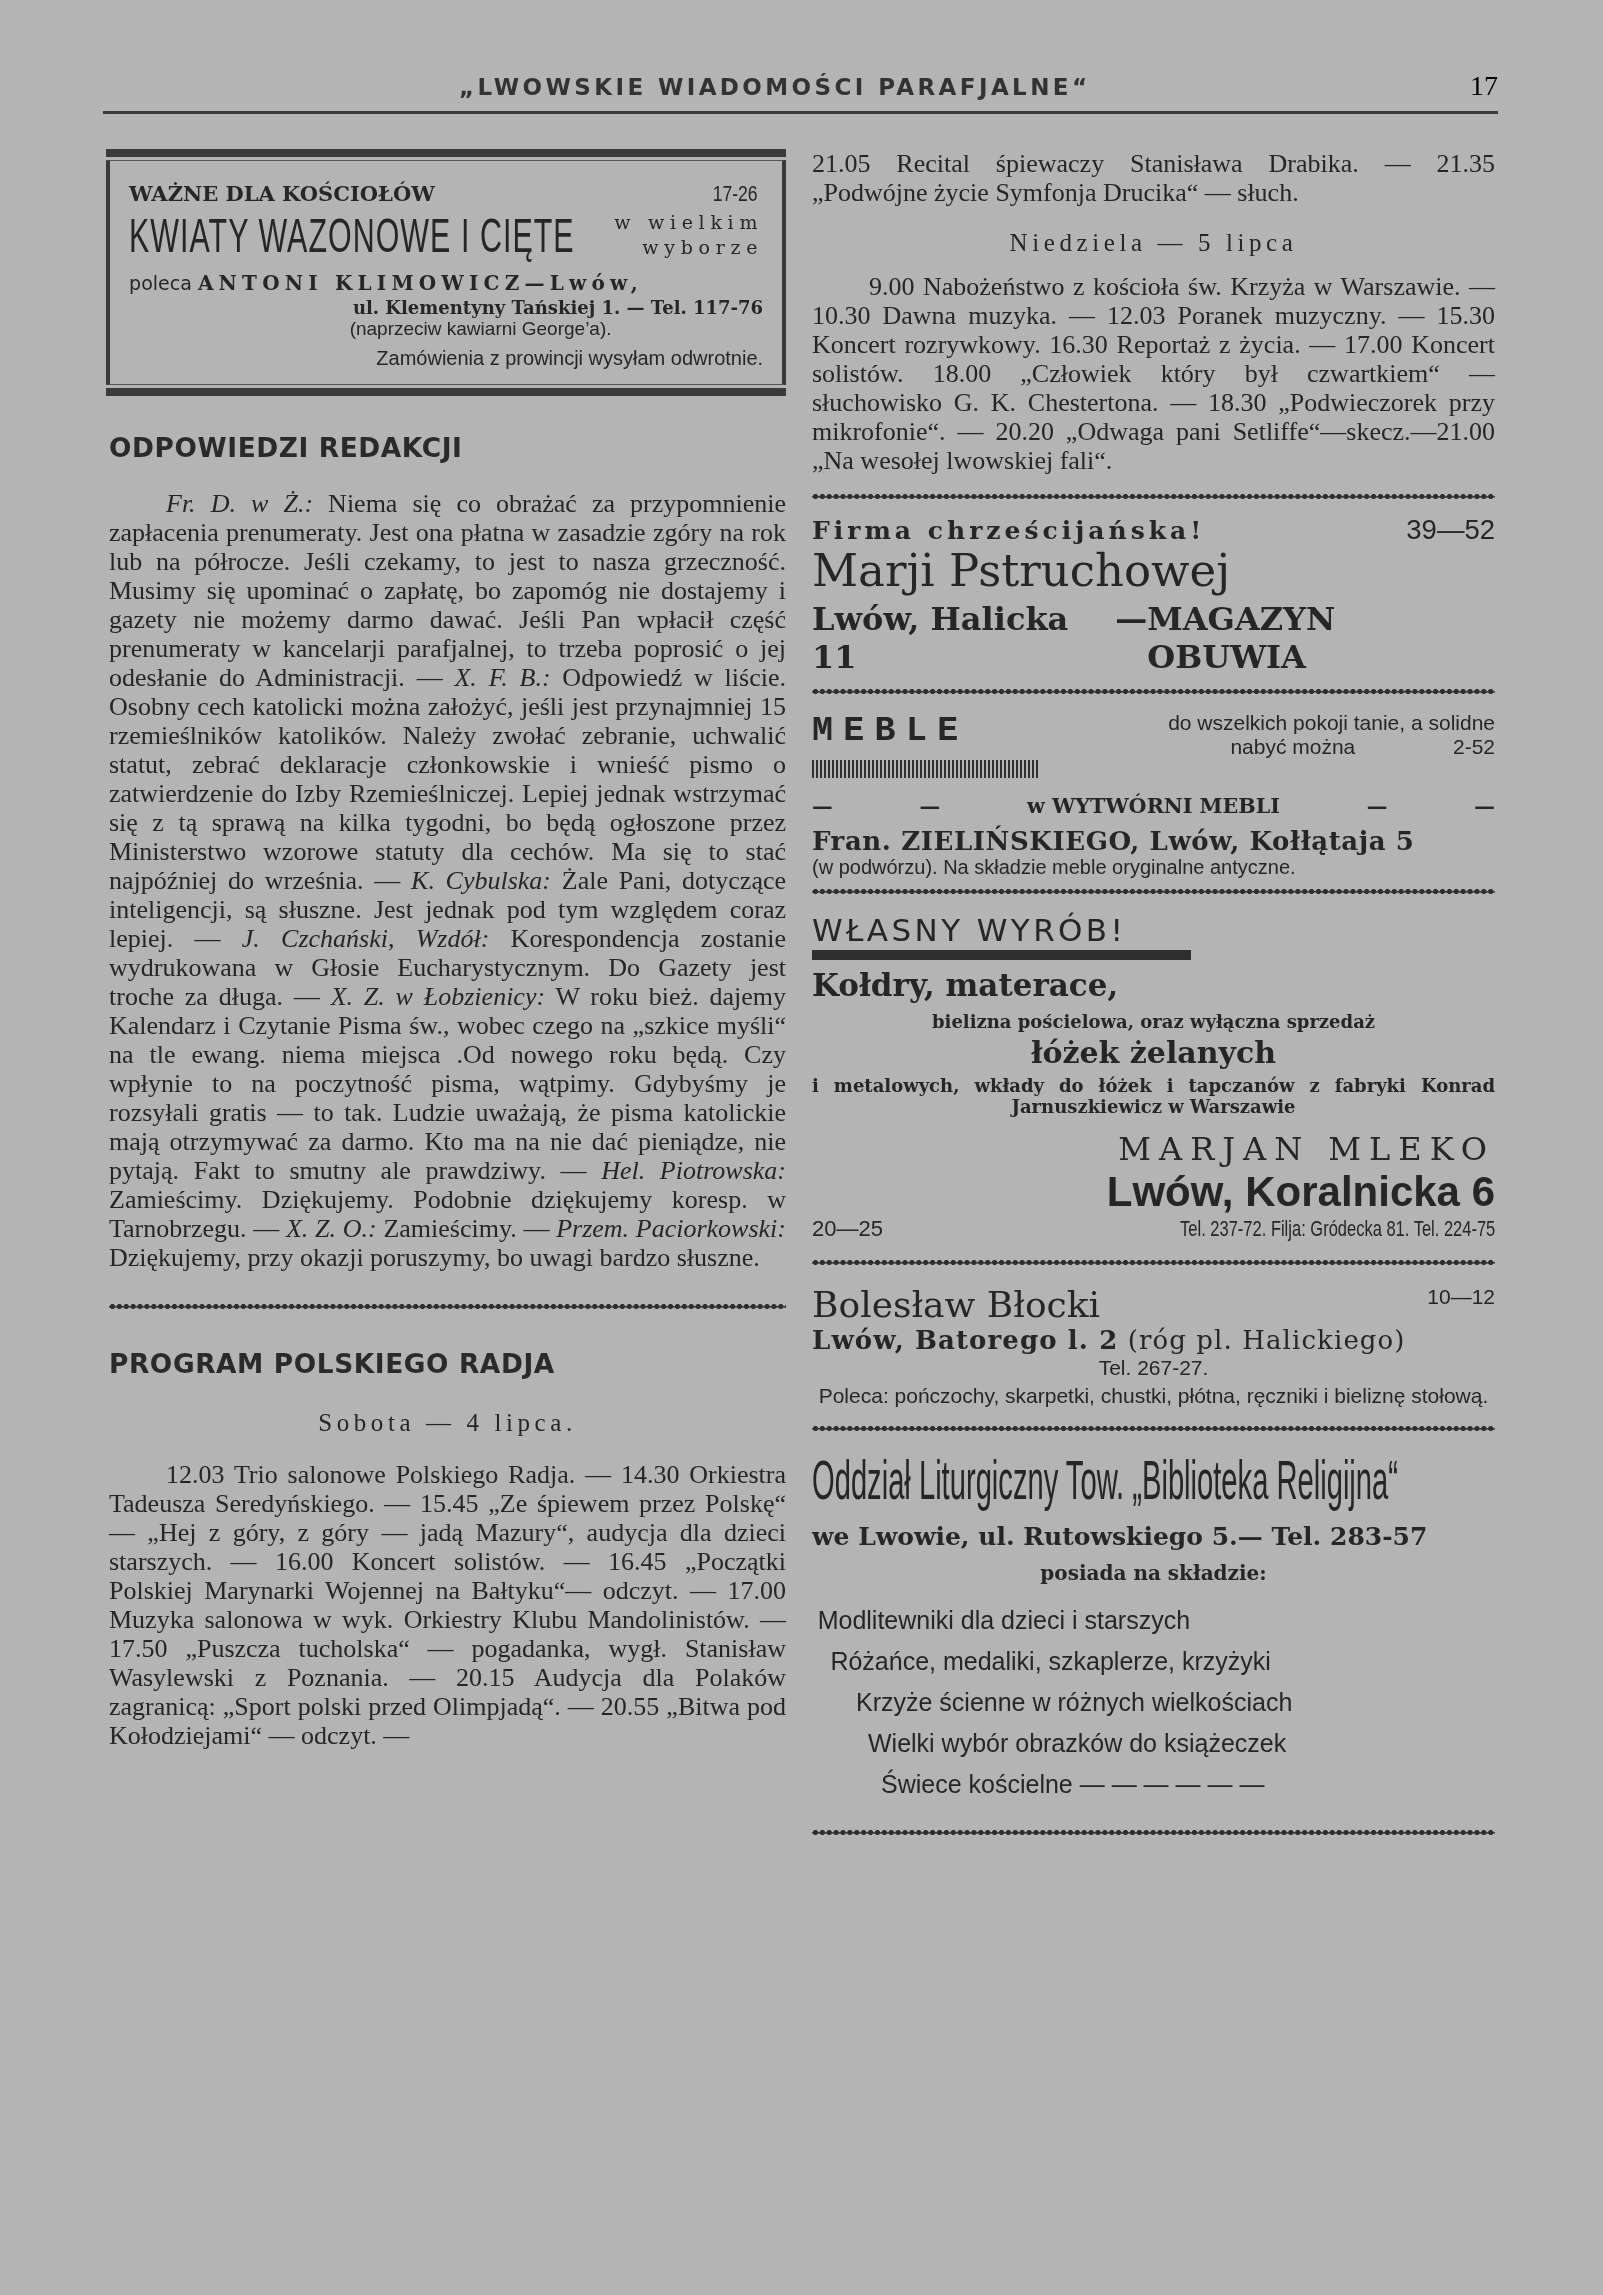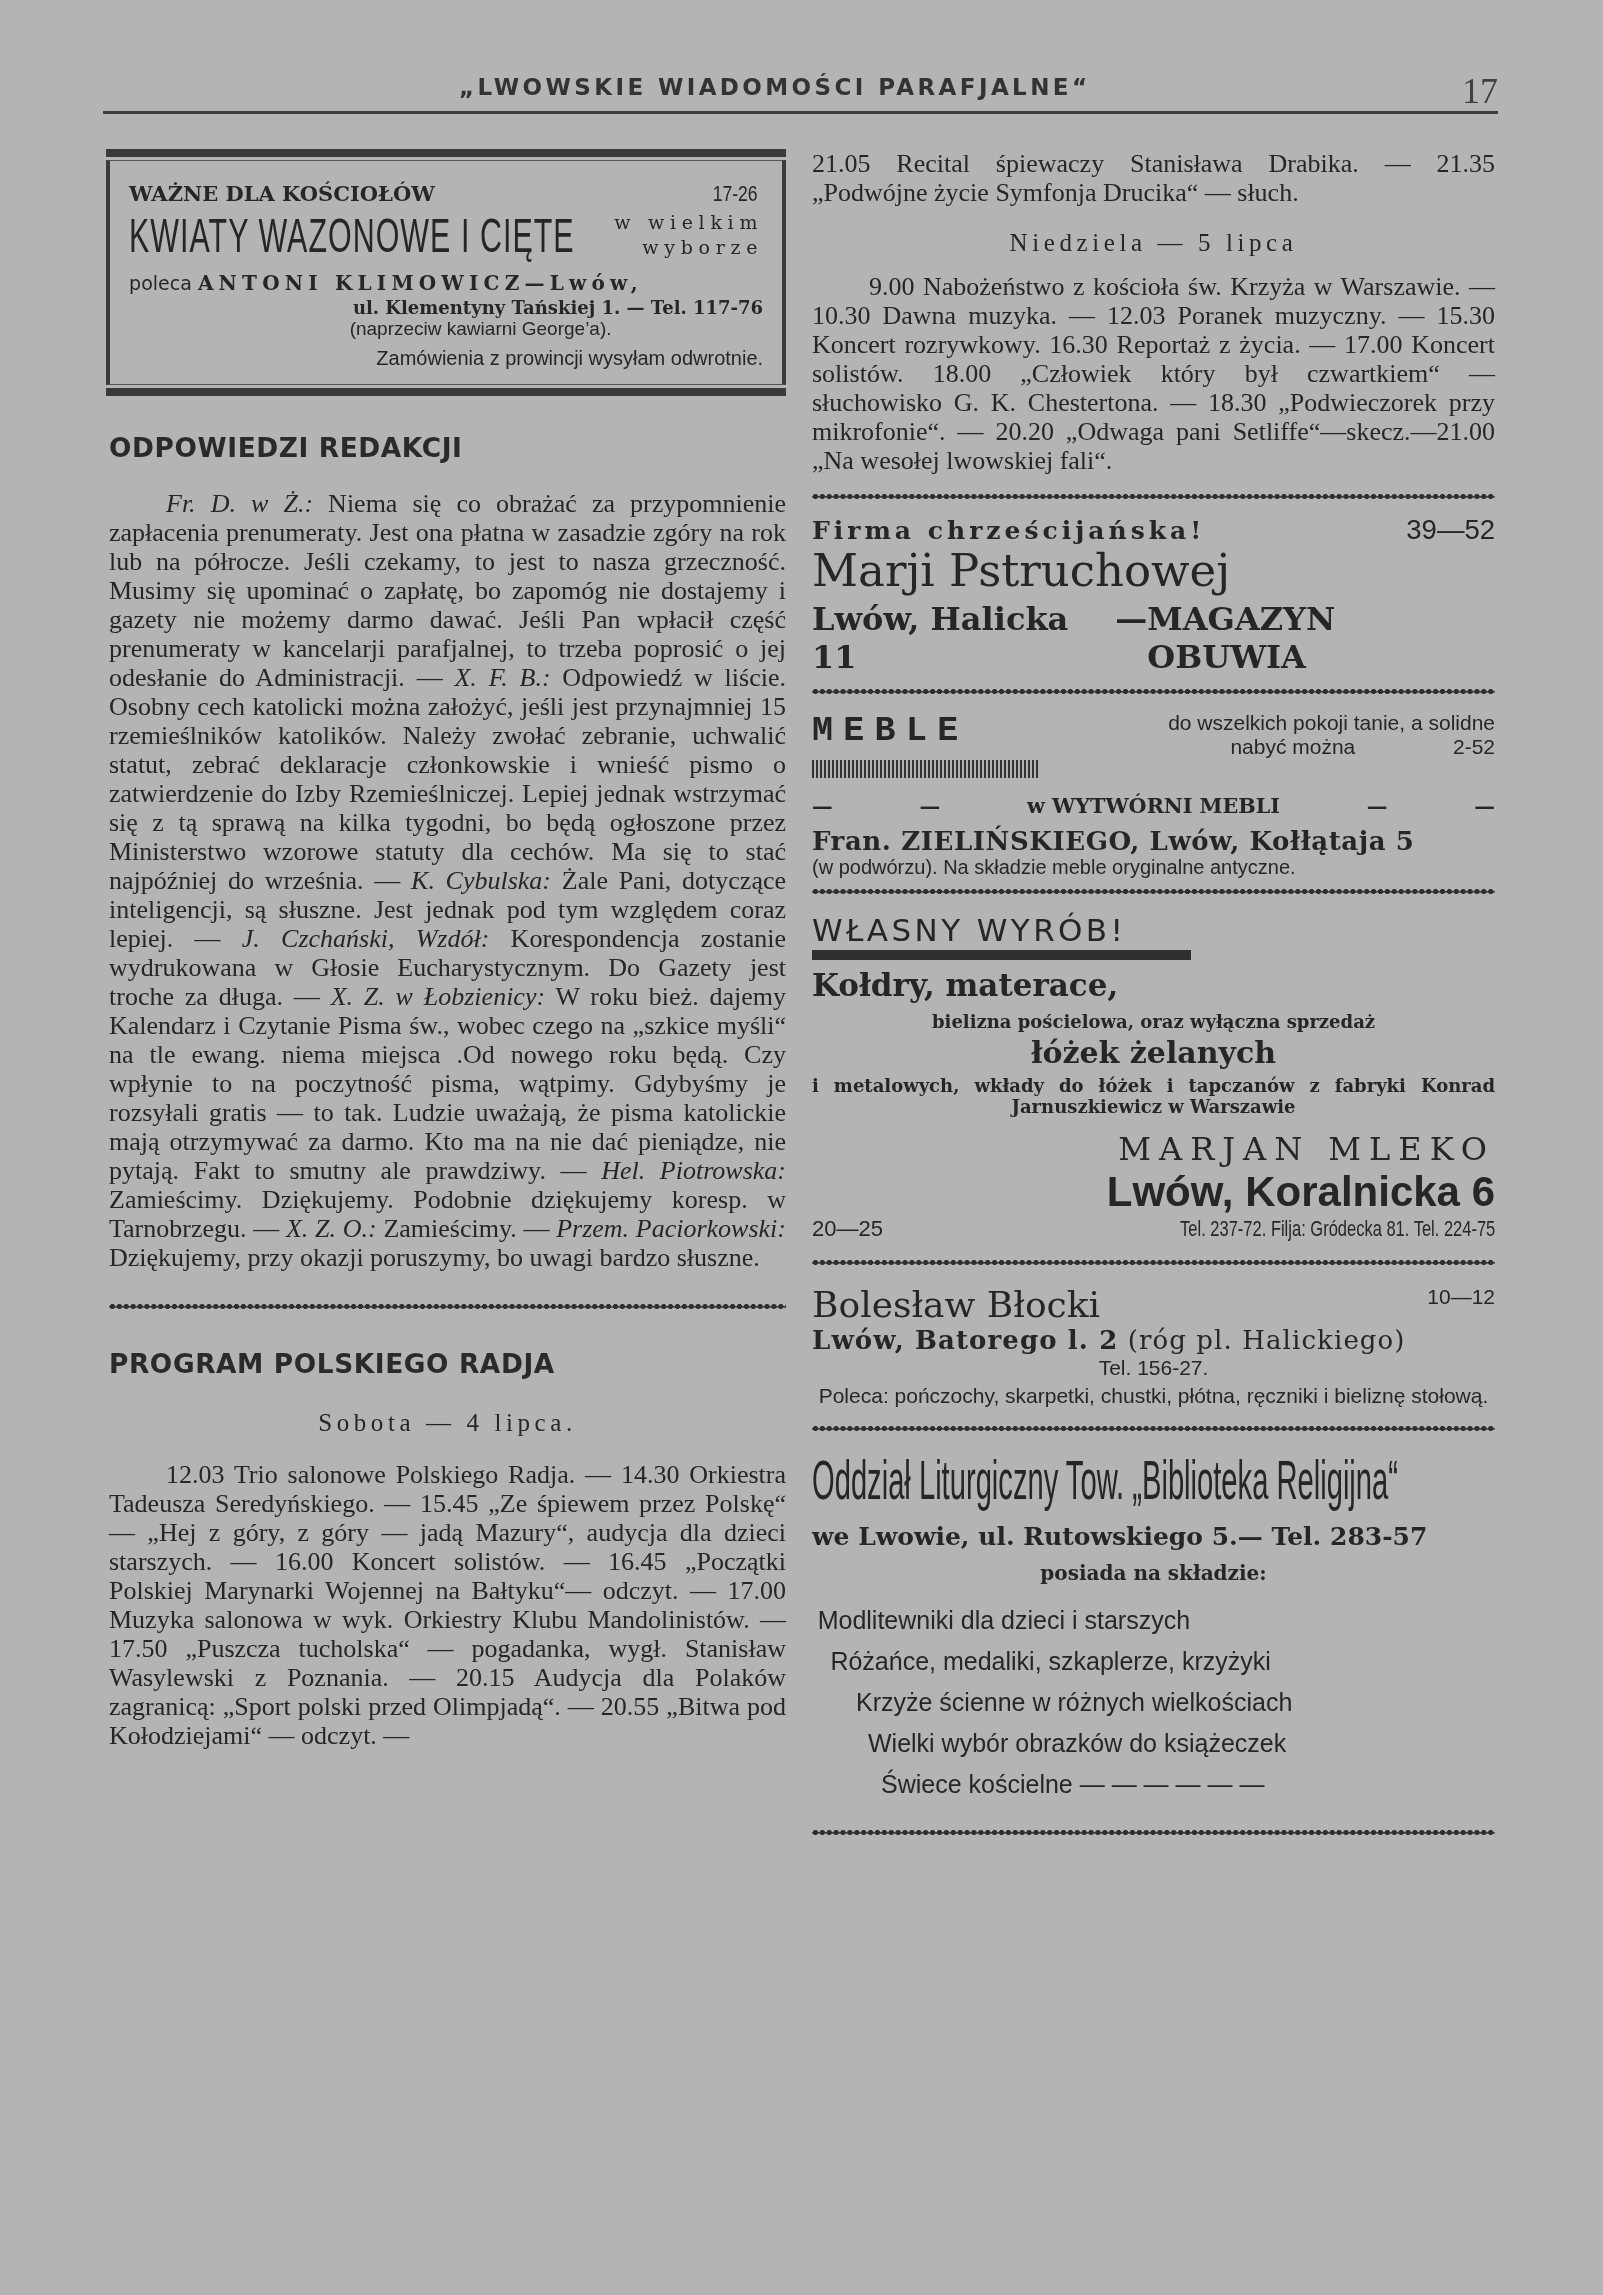--- a/index.html
+++ b/index.html
@@ -16,21 +16,21 @@
   .running-head {
     position: absolute; left: 103px; top: 69px; width: 1395px; height: 40px;
   }
   .running-title {
     position: absolute; left: 356px; top: 4.6px;
     font-family: "DejaVu Sans", sans-serif; font-weight: bold;
     font-size: 23px; letter-spacing: 3.4px; color: #333;
   }
   .page-number {
     position: absolute; right: 0; top: 1.1px;
-    font-size: 36px; color: #404040;
+    font-size: 28px; color: #000000;
   }
   .head-rule {
     position: absolute; left: 103px; top: 111px; width: 1395px; height: 2.9px;
     background: #3c3c3c;
   }
   
   .col-left { position: absolute; left: 109px; top: 149px; width: 677px; }
   .col-right { position: absolute; left: 812px; top: 149px; width: 683px; }
 
   .body-text {
@@ -247,21 +247,21 @@
 
     <div style="margin-top:17px;">
       <div class="blocki-row">
         <span class="blocki-name">Bolesław Błocki</span>
         <span class="normal-sm">10—12</span>
       </div>
       <div class="blocki-addr">
         <span class="hl">Lwów, Batorego l. 2</span>
         <span>(róg pl. Halickiego)</span>
       </div>
-      <div class="normal-sm center">Tel. 156-27.</div>
+      <div class="normal-sm center">Tel. 267-27.</div>
       <div class="normal-sm" style="text-align:justify;text-align-last:center;margin-top:3.4px;">Poleca: pończochy, skarpetki, chustki, płótna, ręczniki i bieliznę stołową.</div>
     </div>
 
     <div class="orn" style="margin-top:16px;"></div>
 
     <div style="margin-top:17px;">
       <div class="odzial">Oddział Liturgiczny Tow. „Biblioteka Religijna“</div>
       <div class="odzial-addr" style="margin-top:11.5px;">we Lwowie, ul. Rutowskiego 5.— Tel. 283-57</div>
       <div class="posiada center" style="margin-top:10.3px;">posiada na składzie:</div>
       <div style="margin-top:15px;">

